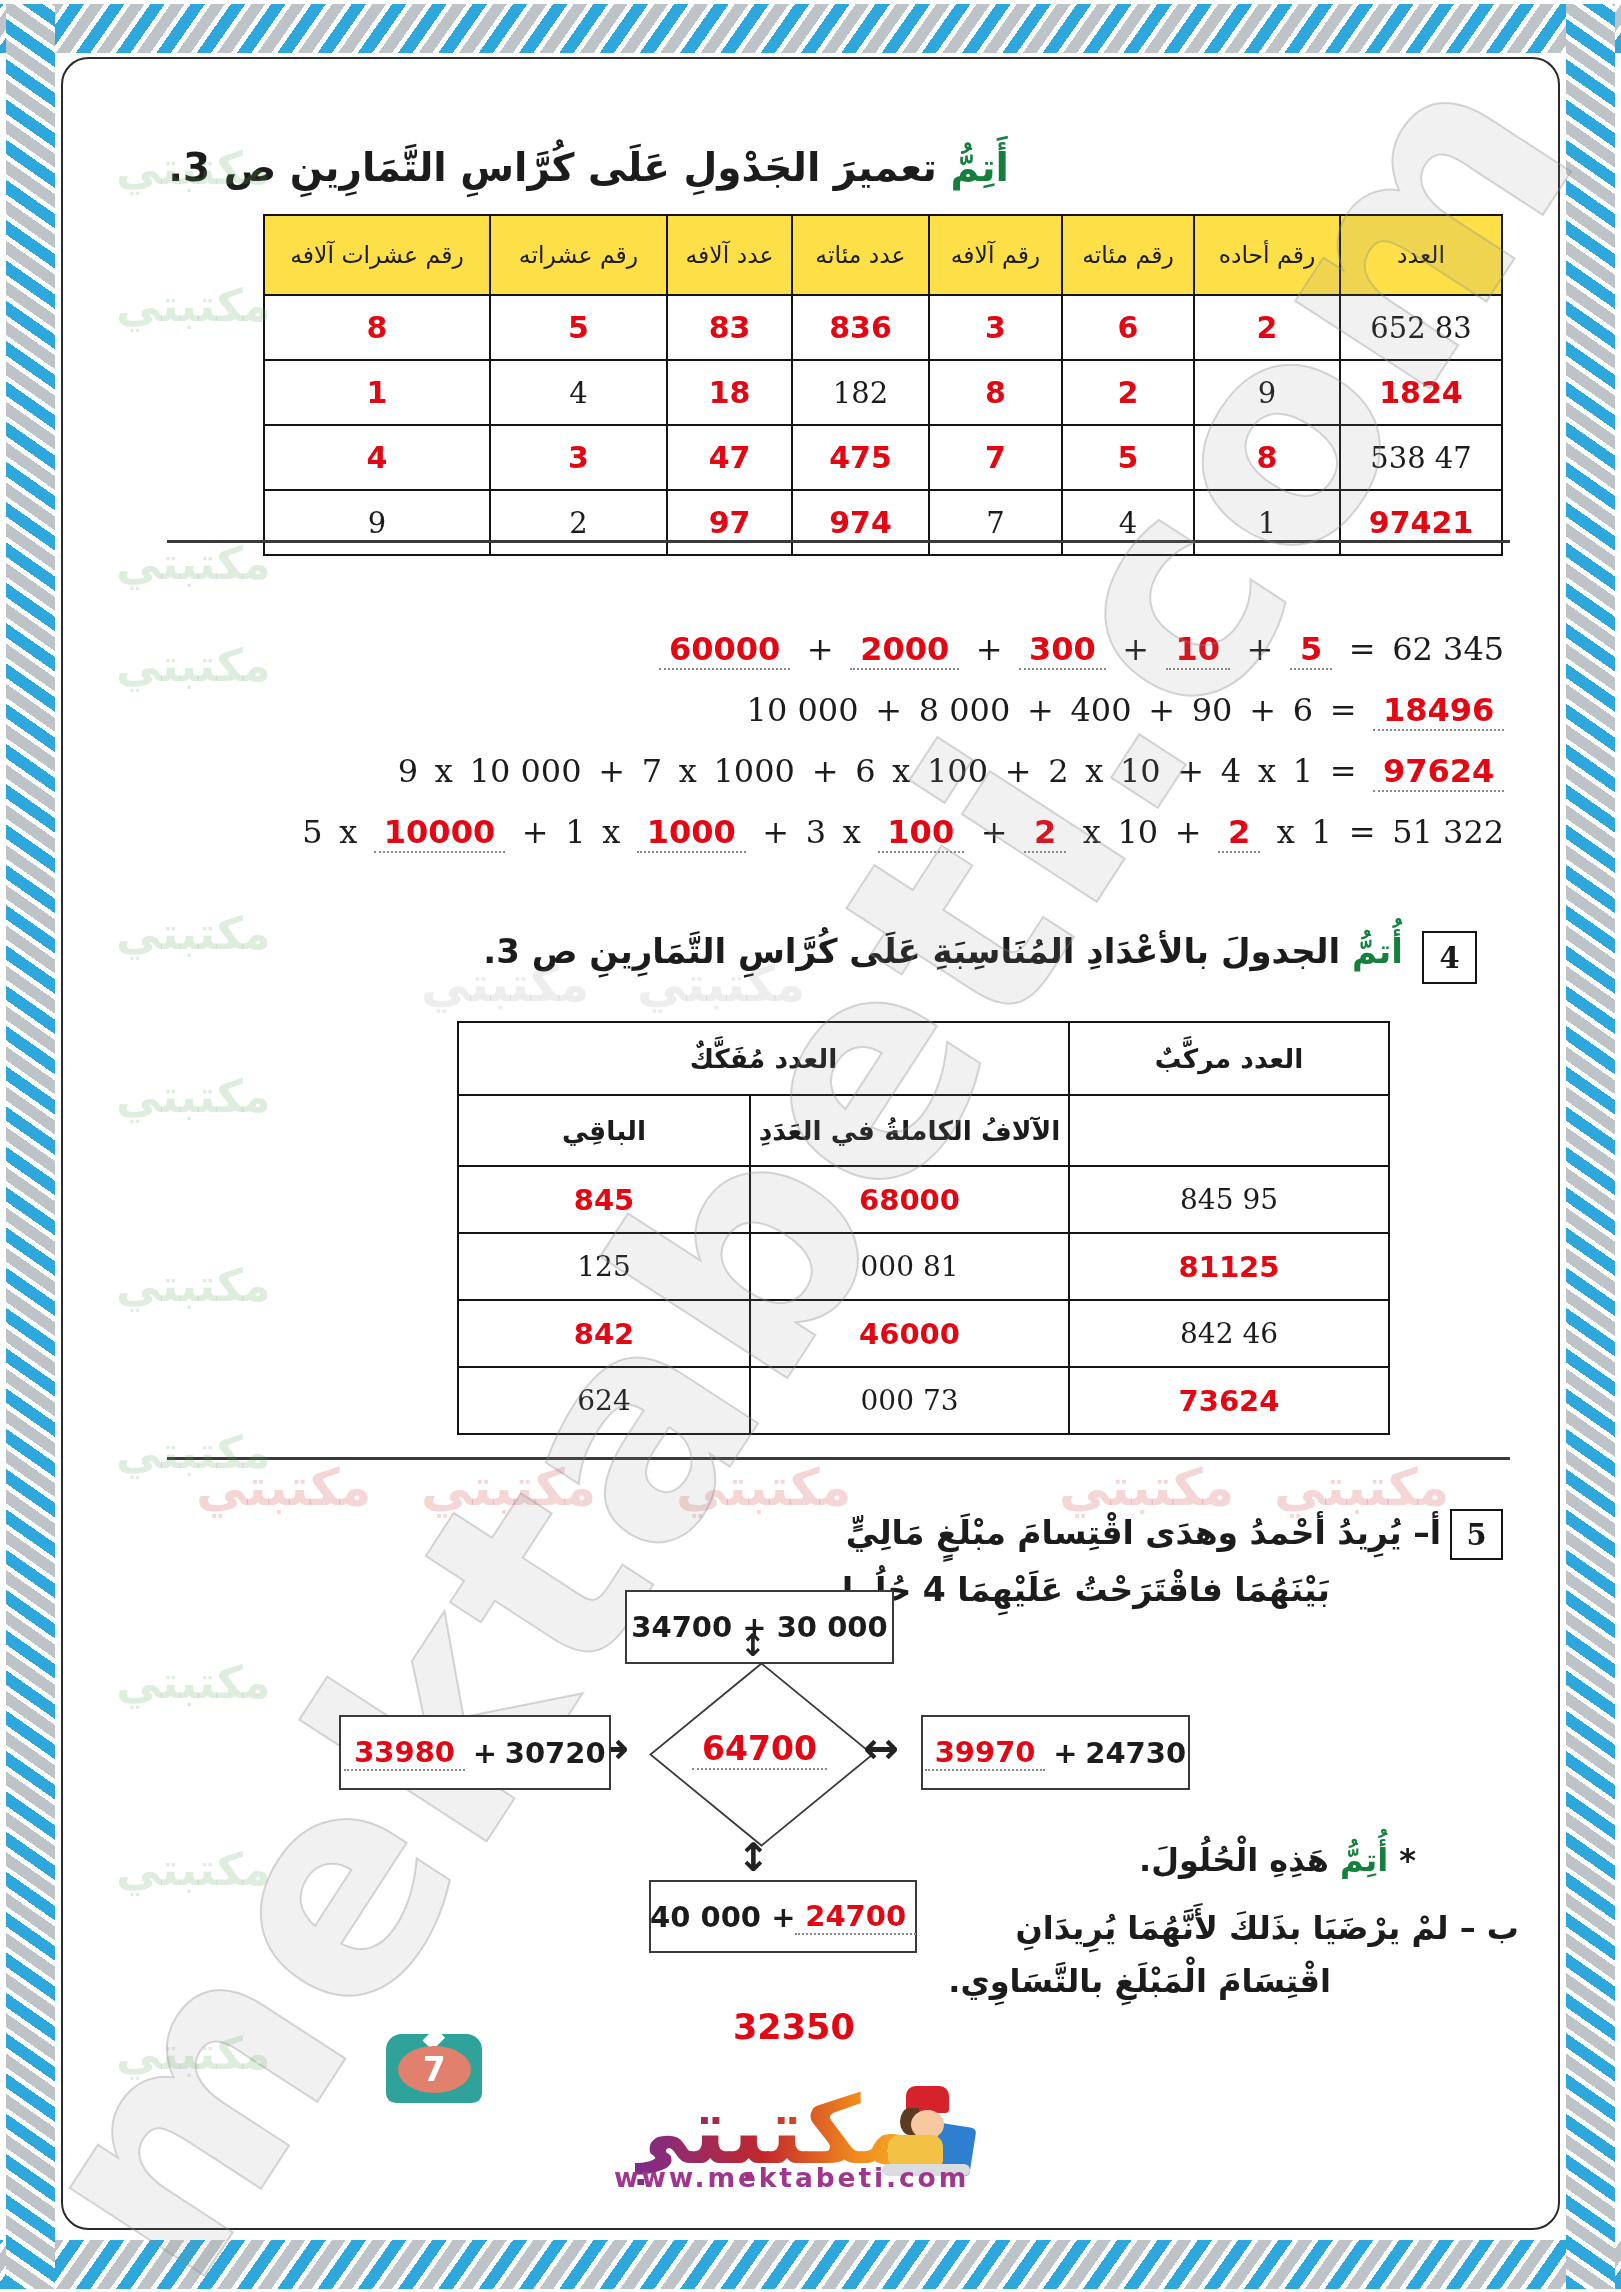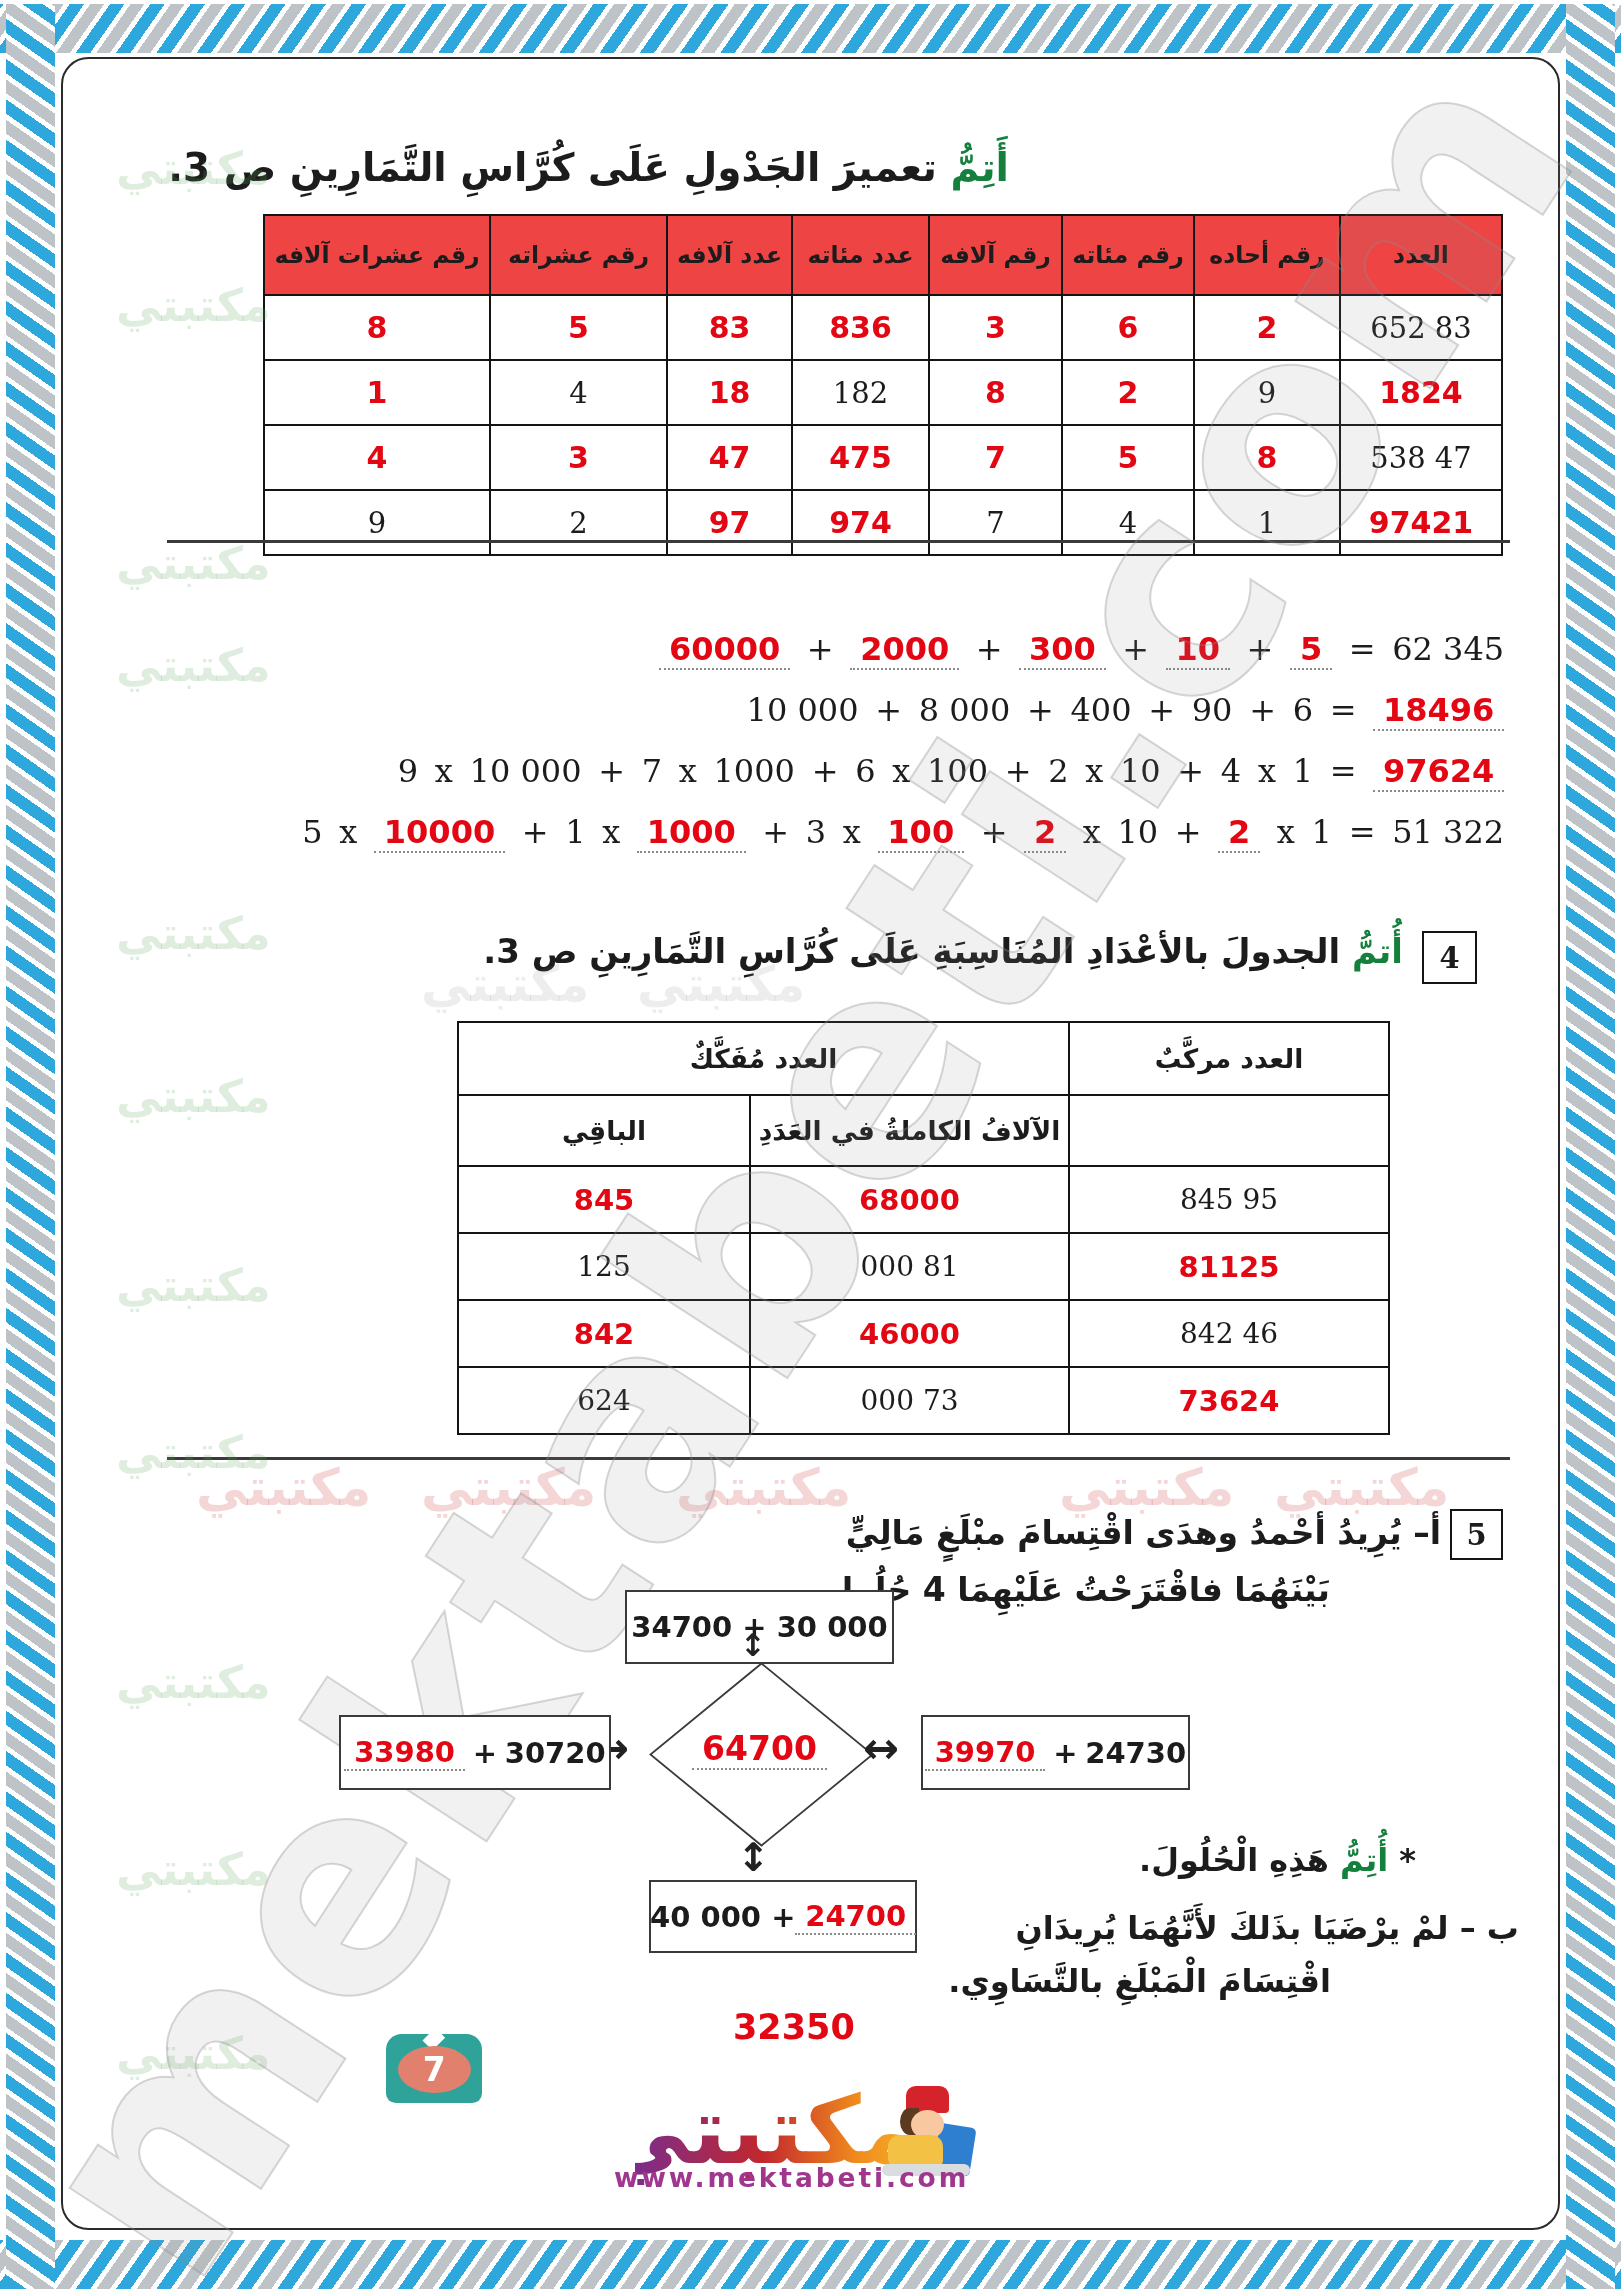--- a/index.html
+++ b/index.html
@@ -15,21 +15,21 @@
   .ar{direction:rtl;white-space:nowrap;}
   .blue{color:#15803d;}
   .print{font-family:"DejaVu Serif",serif;color:#1c1c1c;font-weight:400;}
   .hand{font-family:"DejaVu Sans",sans-serif;color:#e30613;font-weight:700;}
   .dots{border-bottom:2.9px dotted #8a8a8a;padding:0 9.8px;}
   .abs{position:absolute;}
   .heading{font-size:37px;font-weight:700;}
   
   table{border-collapse:collapse;table-layout:fixed;direction:rtl;}
   #table1{position:absolute;left:263px;top:214px;width:1240px;}
-  #table1 th{height:76px;font-size:23.5px;font-weight:700;border:2.9px solid #141414;background:#ef4444;margin-top:36px;}
+  #table1 th{height:76px;font-size:23.5px;font-weight:400;border:2.9px solid #141414;background:#fde047;margin-top:36px;}
   #table1 td{height:61px;text-align:center;border:2.9px solid #141414;}
   #table1 td.print{font-size:29px;}
   #table1 td.hand{font-size:30px;}
   #table2{position:absolute;left:457px;top:1021px;width:930px;}
   #table2 th{font-size:26.5px;font-weight:700;border:2.9px solid #141414;}
   #table2 td{height:63px;text-align:center;border:2.9px solid #141414;}
   #table2 td.print{font-size:28px;}
   #table2 td.hand{font-size:29px;border-radius:25px;}
   
   #equations{position:absolute;left:294px;top:619px;width:1215px;}

